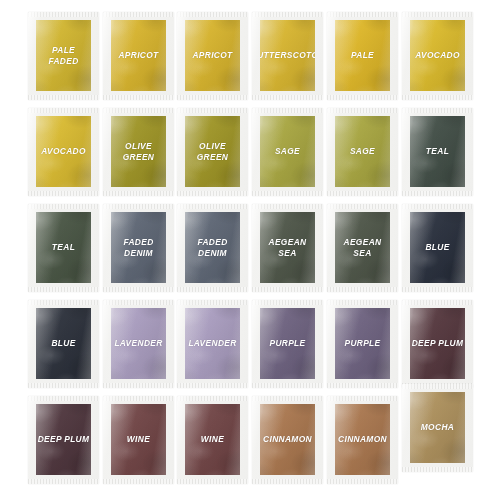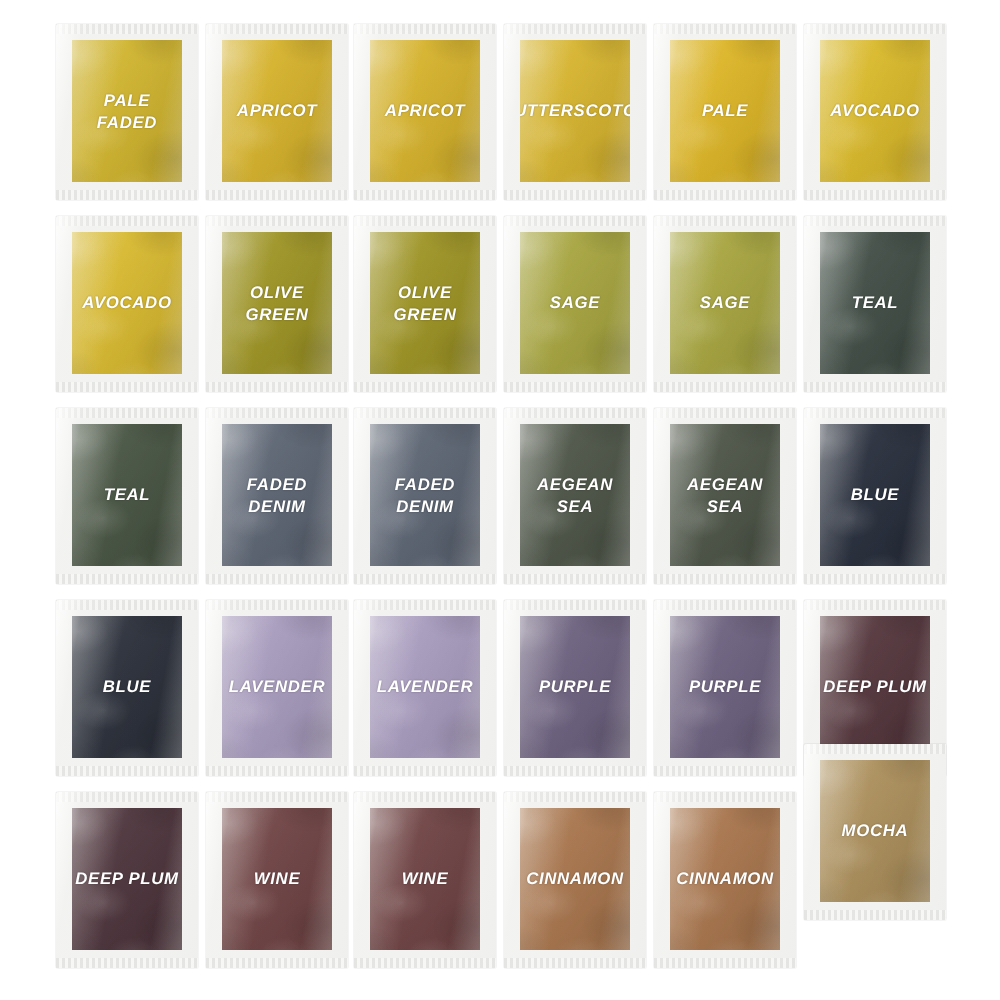--- a/index.html
+++ b/index.html
@@ -272,19 +272,19 @@
         <div class="label"><span>CINNAMON</span></div>
       </div>
       <div class="sheen"></div>
     </div>
     <div class="packet" style="left: 327px; top: 396px; width: 71px; height: 88px;">
       <div class="swatch" style="background: rgb(169, 116, 74);">
         <div class="label"><span>CINNAMON</span></div>
       </div>
       <div class="sheen"></div>
     </div>
-    <div class="packet" style="left: 402px; top: 372px; width: 71px; height: 88px;">
+    <div class="packet" style="left: 402px; top: 384px; width: 71px; height: 88px;">
       <div class="swatch" style="background: rgb(173, 143, 89);">
         <div class="label"><span>MOCHA</span></div>
       </div>
       <div class="sheen"></div>
     </div>
   </div>
 
 </body></html>

